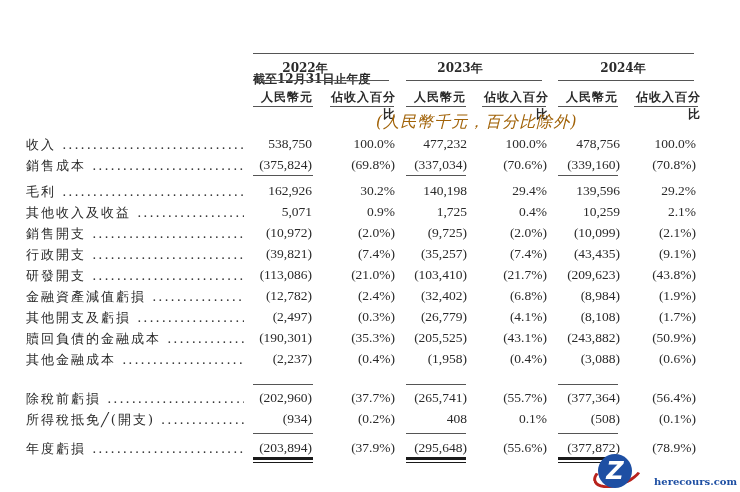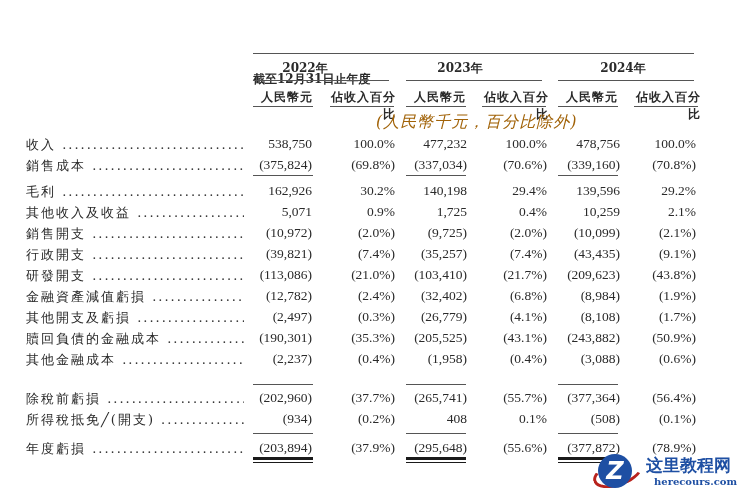--- a/index.html
+++ b/index.html
@@ -204,15 +204,14 @@
 <div class="dbl" style="left:253px; top:457px; width:60px;"></div>
 <div class="dbl2" style="left:253px; top:462px; width:60px;"></div>
 <div class="dbl" style="left:406px; top:457px; width:60px;"></div>
 <div class="dbl2" style="left:406px; top:462px; width:60px;"></div>
 <div class="dbl" style="left:558px; top:457px; width:60px;"></div>
 <div class="dbl2" style="left:558px; top:462px; width:60px;"></div>
 
 <div class="watermark">
   <div class="wm-ring"></div>
   <div class="wm-logo">Z</div>
-  <div class="wm-cn">这里教程网</div>
   <div class="wm-en">herecours.com</div>
 </div>
 
 </body></html>

